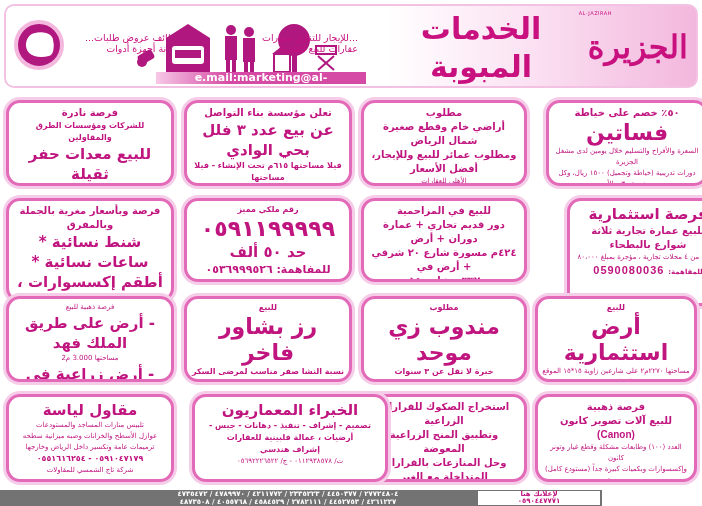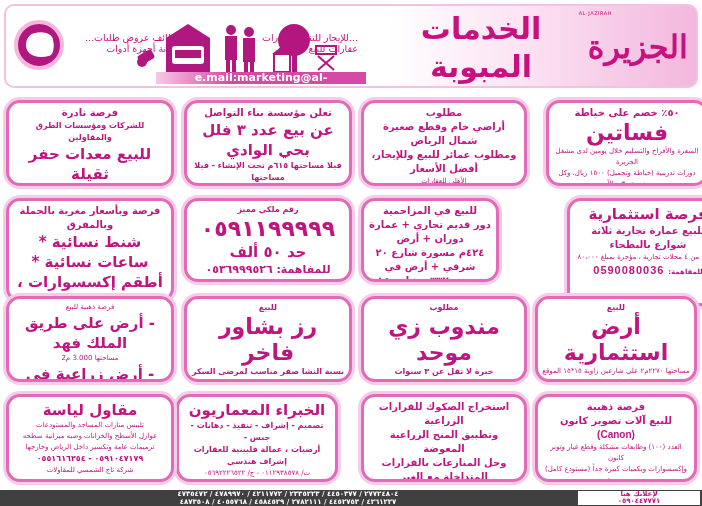--- a/index.html
+++ b/index.html
@@ -60,22 +60,22 @@
   .ad .small { font-size: 8px; line-height: 12px; font-weight: bold; }
   .ad .mid { font-size: 10px; line-height: 14px; font-weight: bold; }
   .ad .big { font-size: 15px; line-height: 20px; font-weight: bold; }
   .ad .huge { font-size: 22px; line-height: 26px; font-weight: bold; letter-spacing: 2px; }
   .ad .num { font-size: 11px; line-height: 15px; font-weight: bold; letter-spacing: 1px; }
   .ad .latin { font-family: "Liberation Sans", sans-serif; direction: ltr; display: inline-block; }
   .ad .tiny { font-size: 7px; line-height: 11px; }
 
   
   .bottom-strip {
-    position: absolute; left: 0; top: 490px; width: 702px; height: 16px;
-    background: #404040; color: #ffffff; font-size: 7px; font-weight: bold;
+    position: absolute; left: 0; top: 490px; width: 602px; height: 16px;
+    background: #737373; color: #ffffff; font-size: 7px; font-weight: bold;
     line-height: 8px; direction: ltr; overflow: hidden;
   }
   .bottom-numbers { position: absolute; left: 2px; top: 0; width: 572px; text-align: center; letter-spacing: 0.5px; }
   .bottom-contact {
     position: absolute; right: 2px; top: 1px; width: 122px; height: 14px; background: #ffffff;
     color: #c0157f; text-align: center; direction: rtl; font-size: 7px; line-height: 7px;
   }
 </style>
 </head>
 <body>
@@ -172,21 +172,21 @@
 
   </div>
 
   <div class="ad" style="left:567px;top:102px;width:162px;height:108px;">
     <div class="big">فرصة استثمارية</div>
     <div class="mid">للبيع عمارة تجارية ثلاثة شوارع بالبطحاء</div>
     <div class="tiny">مكونة من ٤ محلات تجارية ، مؤجرة بمبلغ ٨٠،٠٠٠</div>
     <div class="num"><span class="tiny">للمفاهمة:</span> <span class="latin">0590080036</span></div>
   </div>
 
-  <div class="ad" style="left:361px;top:102px;width:138px;height:84px;">
+  <div class="ad" style="left:361px;top:102px;width:166px;height:84px;">
     <div class="mid">للبيع في المزاحمية</div>
     <div class="mid">دور قديم تجاري + عمارة دوران + أرض</div>
     <div class="mid">٤٢٤م مسورة شارع ٢٠ شرقي + أرض في</div>
     <div class="mid">عريض ٣٣٢م شارع ١٥ جنوبي</div>
 
   </div>
 
   <div class="ad" style="left:184px;top:102px;width:168px;height:84px;">
     <div class="small">رقم ملكي مميز</div>
     <div class="huge">٠٥٩١١٩٩٩٩٩</div>
@@ -239,21 +239,21 @@
 
   </div>
 
   <div class="ad" style="left:361px;top:298px;width:166px;height:88px;">
     <div class="mid">استخراج الصكوك للقرارات الزراعية</div>
     <div class="mid">وتطبيق المنح الزراعية المعوضة</div>
     <div class="mid">وحل المنازعات بالقرارات المتداخلة مع الغير</div>
 
   </div>
 
-  <div class="ad" style="left:176px;top:298px;width:162px;height:88px;">
+  <div class="ad" style="left:192px;top:298px;width:196px;height:88px;">
     <div class="big">الخبراء المعماريون</div>
     <div class="small">تصميم - إشراف - تنفيذ - دهانات - جبس -</div>
     <div class="small">أرضيات ، عمالة فلبينية للعقارات</div>
     <div class="small">إشراف هندسي</div>
     <div class="tiny">ت/ ٠١١٢٩٣٨٥٧٨ - ج/ ٠٥٦٩٢٢٢٦٥٢٢</div>
   </div>
 
   <div class="ad" style="left:6px;top:298px;width:168px;height:88px;">
     <div class="big">مقاول لياسة</div>
     <div class="tiny">تلبيس منارات المساجد والمستودعات</div>

